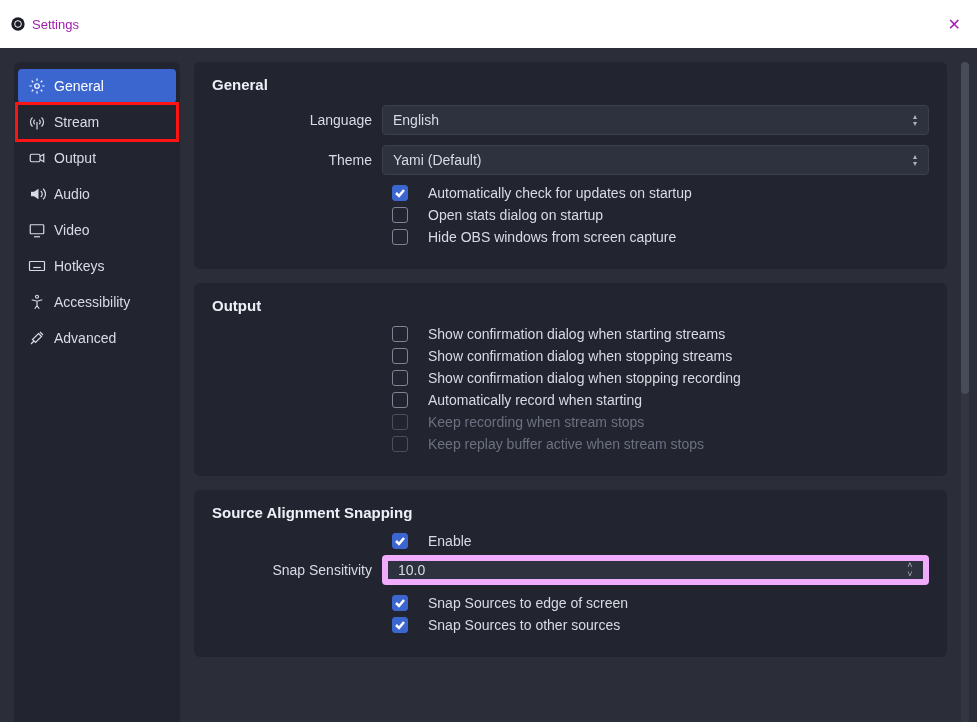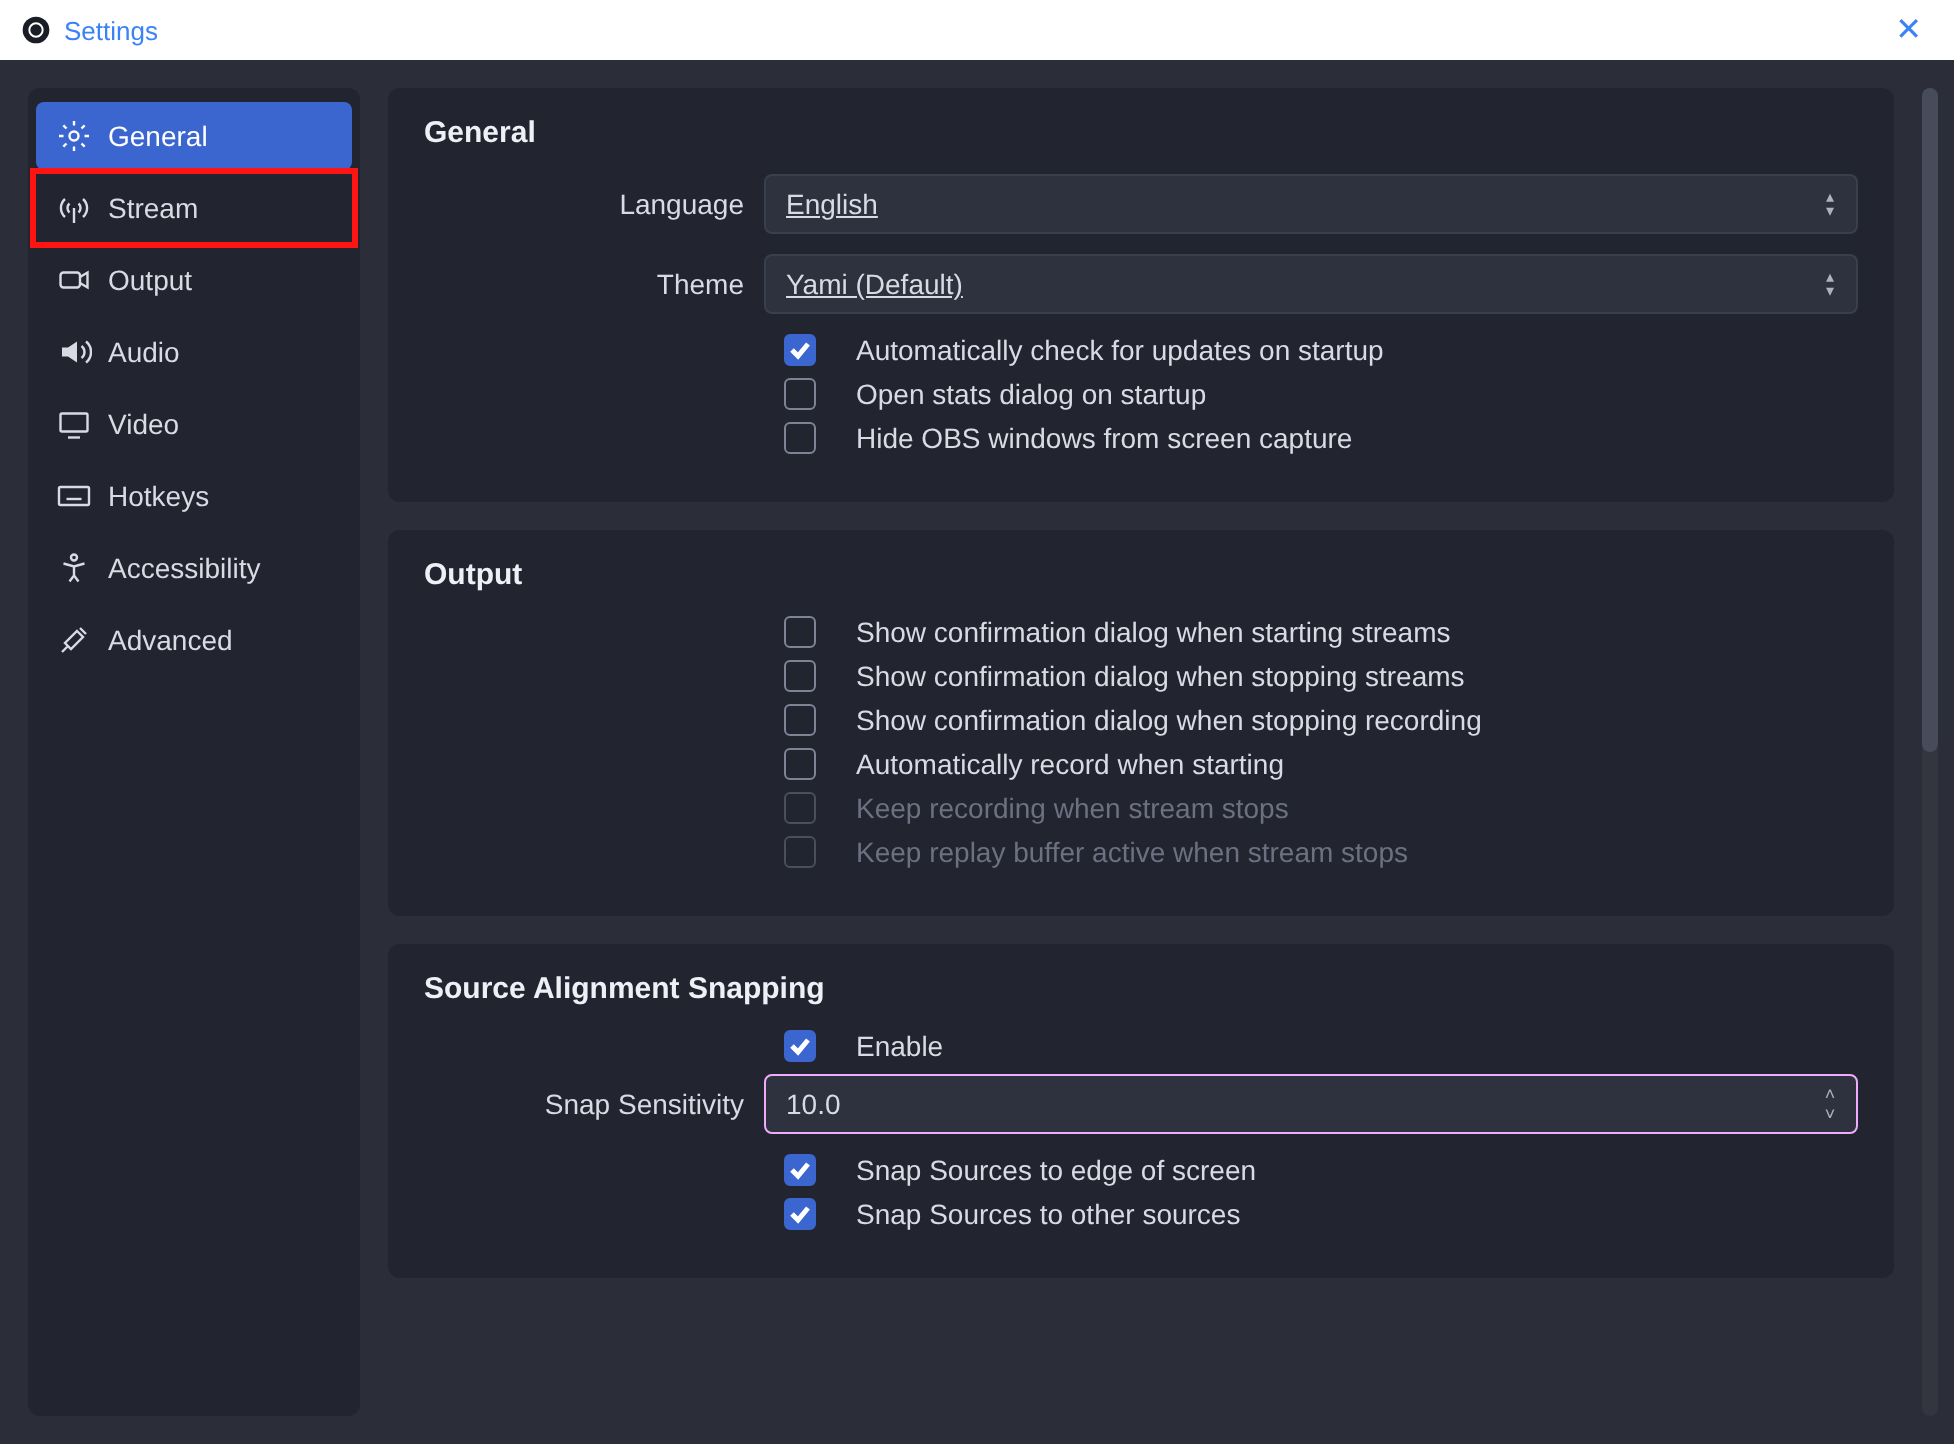--- a/index.html
+++ b/index.html
@@ -1,18 +1,18 @@
 <!DOCTYPE html>
 <html><head>
 <meta charset="utf-8">
 <style>
   * { box-sizing: border-box; margin: 0; padding: 0; font-family: -apple-system, BlinkMacSystemFont, "Segoe UI", Arial, sans-serif; }
   html, body { width: 977px; height: 722px; background: #fff; overflow: hidden; }
 
-  .titlebar { height: 30px; display: flex; align-items: center; padding: 0 10px; background: #fff; color: #3b82f6; font-size: 13px; }
+  .titlebar { height: 48px; display: flex; align-items: center; padding: 0 10px; background: #fff; color: #a21caf; font-size: 13px; }
   .titlebar .app-icon { width: 16px; height: 16px; margin-right: 6px; display: inline-flex; align-items: center; justify-content: center; }
   .titlebar .spacer { flex: 1; }
   .titlebar .close { font-size: 16px; cursor: pointer; padding: 2px 6px; }
 
   .window-body { height: 692px; background: #2b2e38; display: flex; padding: 14px 0 14px 14px; position: relative; }
 
   .sidebar { width: 166px; background: #222530; border-radius: 6px; padding: 6px 0; display: flex; flex-direction: column; }
   .nav-item { display: flex; align-items: center; padding: 8px 10px; color: #d8dbe3; font-size: 14px; cursor: pointer; gap: 8px; border-radius: 4px; margin: 1px 4px; position: relative; }
   .nav-item.active { background: #3b66d0; color: #fff; }
   .nav-item.highlight-box::after { content: ""; position: absolute; inset: -3px; border: 3px solid #ff1414; pointer-events: none; }
@@ -20,25 +20,25 @@
   .nav-icon svg { width: 18px; height: 18px; stroke: currentColor; fill: none; stroke-width: 1.6; }
 
   .main { flex: 1; margin: 0 30px 0 14px; overflow: hidden; display: flex; flex-direction: column; gap: 14px; }
   .panel { background: #222530; border-radius: 6px; padding: 14px 18px 18px; color: #d8dbe3; }
   .panel-title { font-weight: 700; font-size: 15px; margin-bottom: 12px; color: #eef0f6; }
 
   .row { display: flex; align-items: center; margin-bottom: 10px; min-height: 30px; }
   .row-label { width: 170px; text-align: right; padding-right: 10px; font-size: 14px; color: #d8dbe3; }
   .row-field { flex: 1; }
 
-  .select { position: relative; background: #2e323e; border-radius: 4px; height: 30px; display: flex; align-items: center; padding: 0 10px; font-size: 14px; color: #d8dbe3; border: 1px solid #3a3f4e; text-decoration: underline; }
+  .select { position: relative; background: #2e323e; border-radius: 4px; height: 30px; display: flex; align-items: center; padding: 0 10px; font-size: 14px; color: #d8dbe3; border: 1px solid #3a3f4e; }
   .select .spinner { position: absolute; right: 6px; top: 0; bottom: 0; width: 14px; display: flex; flex-direction: column; justify-content: center; gap: 1px; }
   .select .spinner span { height: 6px; display: flex; align-items: center; justify-content: center; color: #aeb2c0; font-size: 8px; line-height: 1; }
 
-  .number-input { position: relative; background: #2e323e; border-radius: 4px; height: 30px; display: flex; align-items: center; padding: 0 10px; font-size: 14px; color: #d8dbe3; border: 1px solid #f0abfc; }
+  .number-input { position: relative; background: #2e323e; border-radius: 4px; height: 30px; display: flex; align-items: center; padding: 0 10px; font-size: 14px; color: #d8dbe3; border: 6px solid #f0abfc; }
   .number-input .spinner { position: absolute; right: 6px; top: 0; bottom: 0; width: 14px; display: flex; flex-direction: column; justify-content: center; }
   .number-input .spinner span { height: 10px; display: flex; align-items: center; justify-content: center; color: #aeb2c0; font-size: 9px; line-height: 1; cursor: pointer; }
 
   .check-row { display: flex; align-items: center; margin: 6px 0 6px 180px; gap: 20px; font-size: 14px; color: #d8dbe3; }
   .check-row.disabled { color: #6c7080; }
   .checkbox { width: 16px; height: 16px; border: 1.5px solid #7e8496; border-radius: 3px; display: inline-flex; align-items: center; justify-content: center; background: transparent; }
   .checkbox.checked { background: #3b66d0; border-color: #3b66d0; }
   .checkbox.checked svg { width: 12px; height: 12px; stroke: #fff; fill: none; stroke-width: 2.5; }
   .checkbox.disabled { border-color: #4a4f5e; }
 

